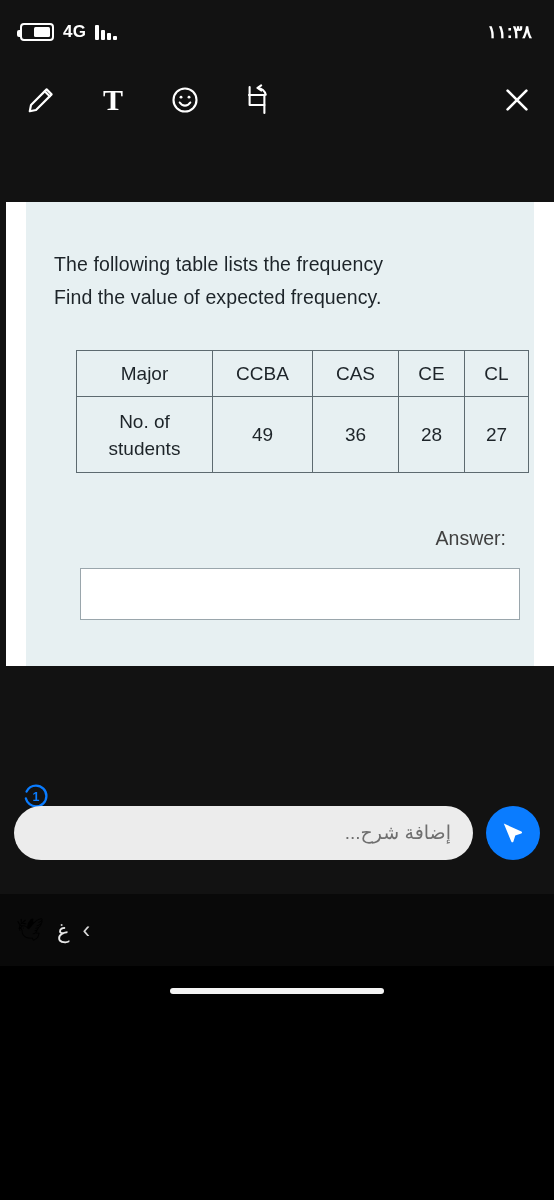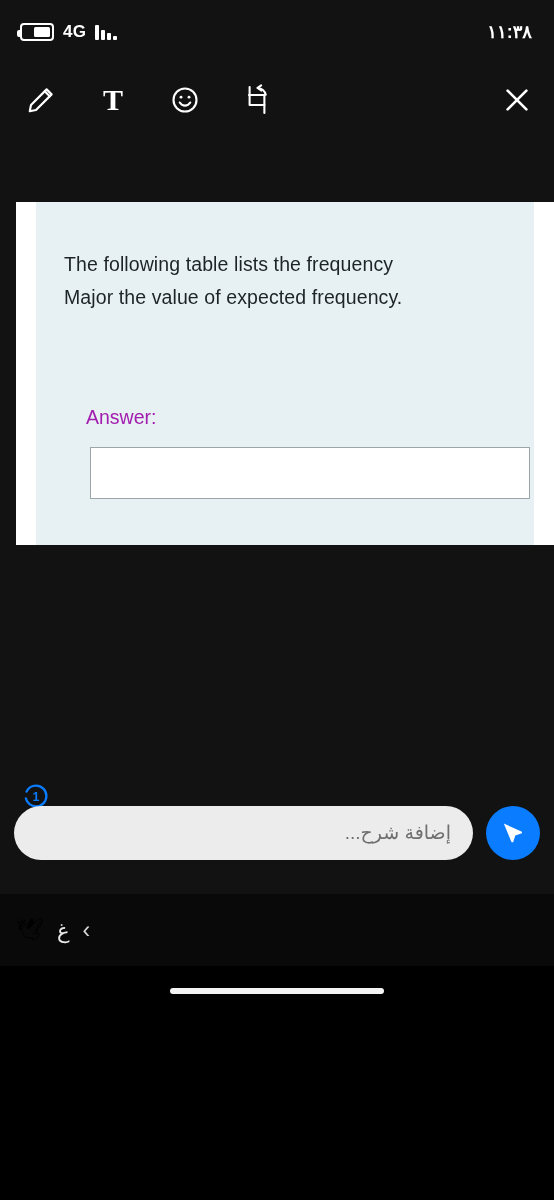--- a/index.html
+++ b/index.html
@@ -122,21 +122,21 @@
   
   .viewer {
     flex: 1 1 auto;
     position: relative;
     background: #121212;
     overflow: hidden;
   }
 
   .card-wrap {
     position: absolute;
-    left: 16px;
+    left: 6px;
     right: 0;
     top: 66px;
     background: #ffffff;
     padding: 0 20px;
   }
   .card {
     background: #e7f0f2;
     padding: 46px 28px 46px 28px;
   }
 
@@ -165,23 +165,24 @@
   }
   table.freq td.c-major { width: 136px; }
   table.freq td.c-ccba  { width: 100px; }
   table.freq td.c-cas   { width: 86px; }
   table.freq td.c-ce    { width: 66px; }
   table.freq td.c-cl    { width: 64px; }
   table.freq tr.row-values td { height: 76px; }
 
   
   .answer-label {
-    margin: 92px 0 0 22px;
+    margin: 54px 0 0 22px;
     font-size: 19.5px;
-    color: #a21caf;
+    color: #404040;
+    text-align: right;
   }
   .answer-box {
     margin: 18px 0 0 26px;
     width: 440px;
     height: 52px;
     background: #ffffff;
     border: 1.6px solid #9aa6ac;
     outline: none;
     font-size: 18px;
     padding: 0 12px;
@@ -346,23 +347,44 @@
       </span>
     </div>
   </div>
 
   <div class="viewer">
     <div class="card-wrap">
       <div class="card">
 
         <div class="question-text">
           <p>The following table lists the frequency</p>
-          <p>Major the value of expected frequency.</p>
+          <p>Find the value of expected frequency.</p>
         </div>
 
+        <table class="freq">
+          <tbody>
+            <tr class="row-headers">
+              <td class="c-major">Major</td>
+              <td class="c-ccba">CCBA</td>
+              <td class="c-cas">CAS</td>
+              <td class="c-ce">CE</td>
+              <td class="c-cl">CL</td>
+            </tr>
+            <tr class="row-values">
+              <td class="c-major">
+                <span>No. of</span><br>
+                <span>students</span>
+              </td>
+              <td class="c-ccba">49</td>
+              <td class="c-cas">36</td>
+              <td class="c-ce">28</td>
+              <td class="c-cl">27</td>
+            </tr>
+          </tbody>
+        </table>
 
         <div class="answer-label">Answer:</div>
         <input class="answer-box" type="text" placeholder="" style="">
 
       </div>
     </div>
   </div>
 
   <div class="comment-zone">
 

